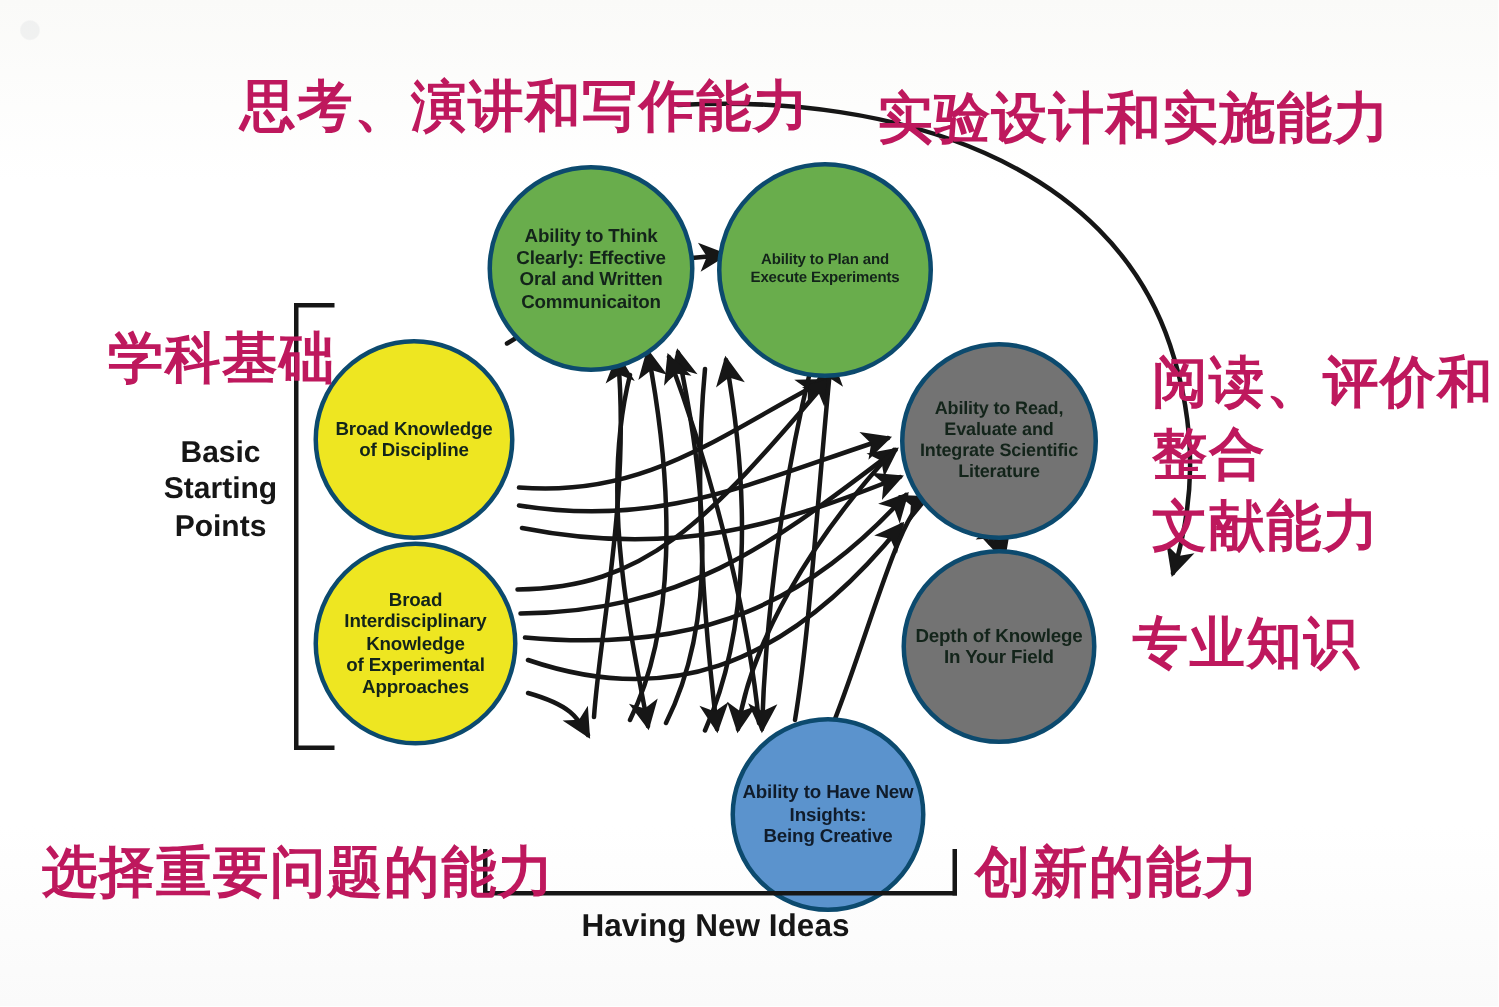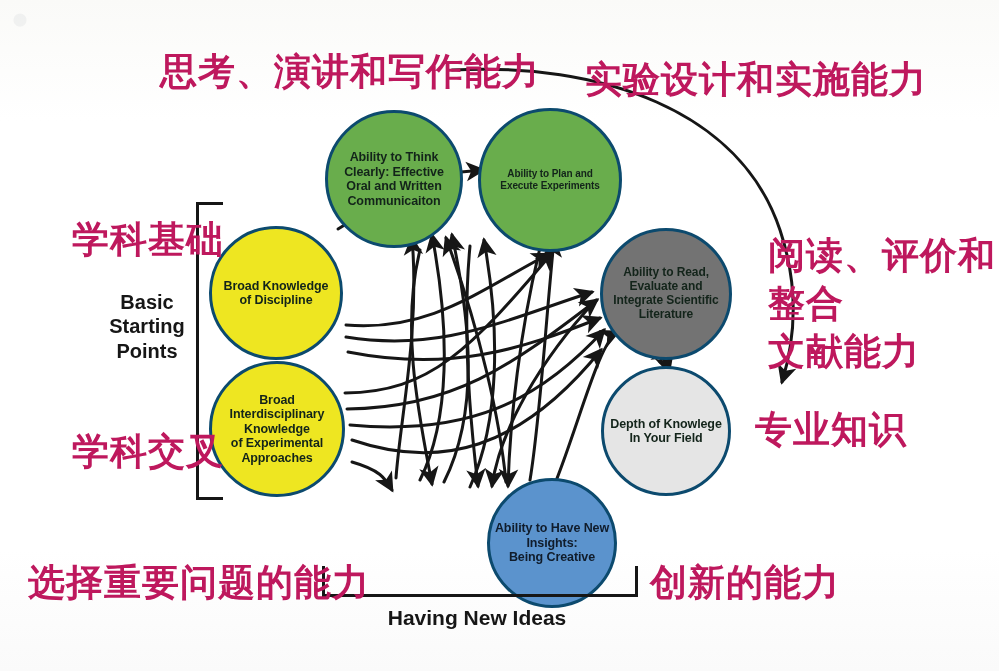--- a/index.html
+++ b/index.html
@@ -161,21 +161,21 @@
 Execute Experiments</span>
   </div>
 
   <div class="node green" style="left: 600px; top: 228px; width: 132px; height: 132px; font-size: 12px; background: #737373;">
     <span class="label">Ability to Read,
 Evaluate and
 Integrate Scientific
 Literature</span>
   </div>
 
-  <div class="node green" style="left: 601px; top: 366px; width: 130px; height: 130px; font-size: 12.5px; background: #e5e5e5;">
+  <div class="node green" style="left: 601px; top: 366px; width: 130px; height: 130px; font-size: 12.5px; background: #737373;">
     <span class="label">Depth of Knowlege
 In Your Field</span>
   </div>
 
   <div class="node yellow" style="left: 209px; top: 226px; width: 134px; height: 134px; font-size: 12.5px; background: rgb(238, 230, 33);">
     <span class="label">Broad Knowledge
 of Discipline</span>
   </div>
 
   <div class="node yellow" style="left: 209px; top: 361px; width: 136px; height: 136px; font-size: 12.5px; background: rgb(238, 230, 33);">
@@ -206,21 +206,20 @@
 文献能力</div>
 
   <div class="ann cn" style="left:755px; top:410px;">专业知识</div>
 
   <div class="ann cn" style="left:72px; top:220px;">学科基础</div>
 
   <div class="ann en" style="left:92px; top:290px; width:110px; line-height:1.22;">Basic
 Starting
 Points</div>
 
-  <div class="ann cn" style="left:72px; top:432px;">学科交叉</div>
 
   <div class="ann cn" style="left:28px; top:563px;">选择重要问题的能力</div>
 
   <div class="ann cn" style="left:650px; top:563px;">创新的能力</div>
 
   <div class="ann en" style="left:322px; top:605px; width:310px; font-size:21px;">Having New Ideas</div>
 
 </div>
 
 </body></html>

